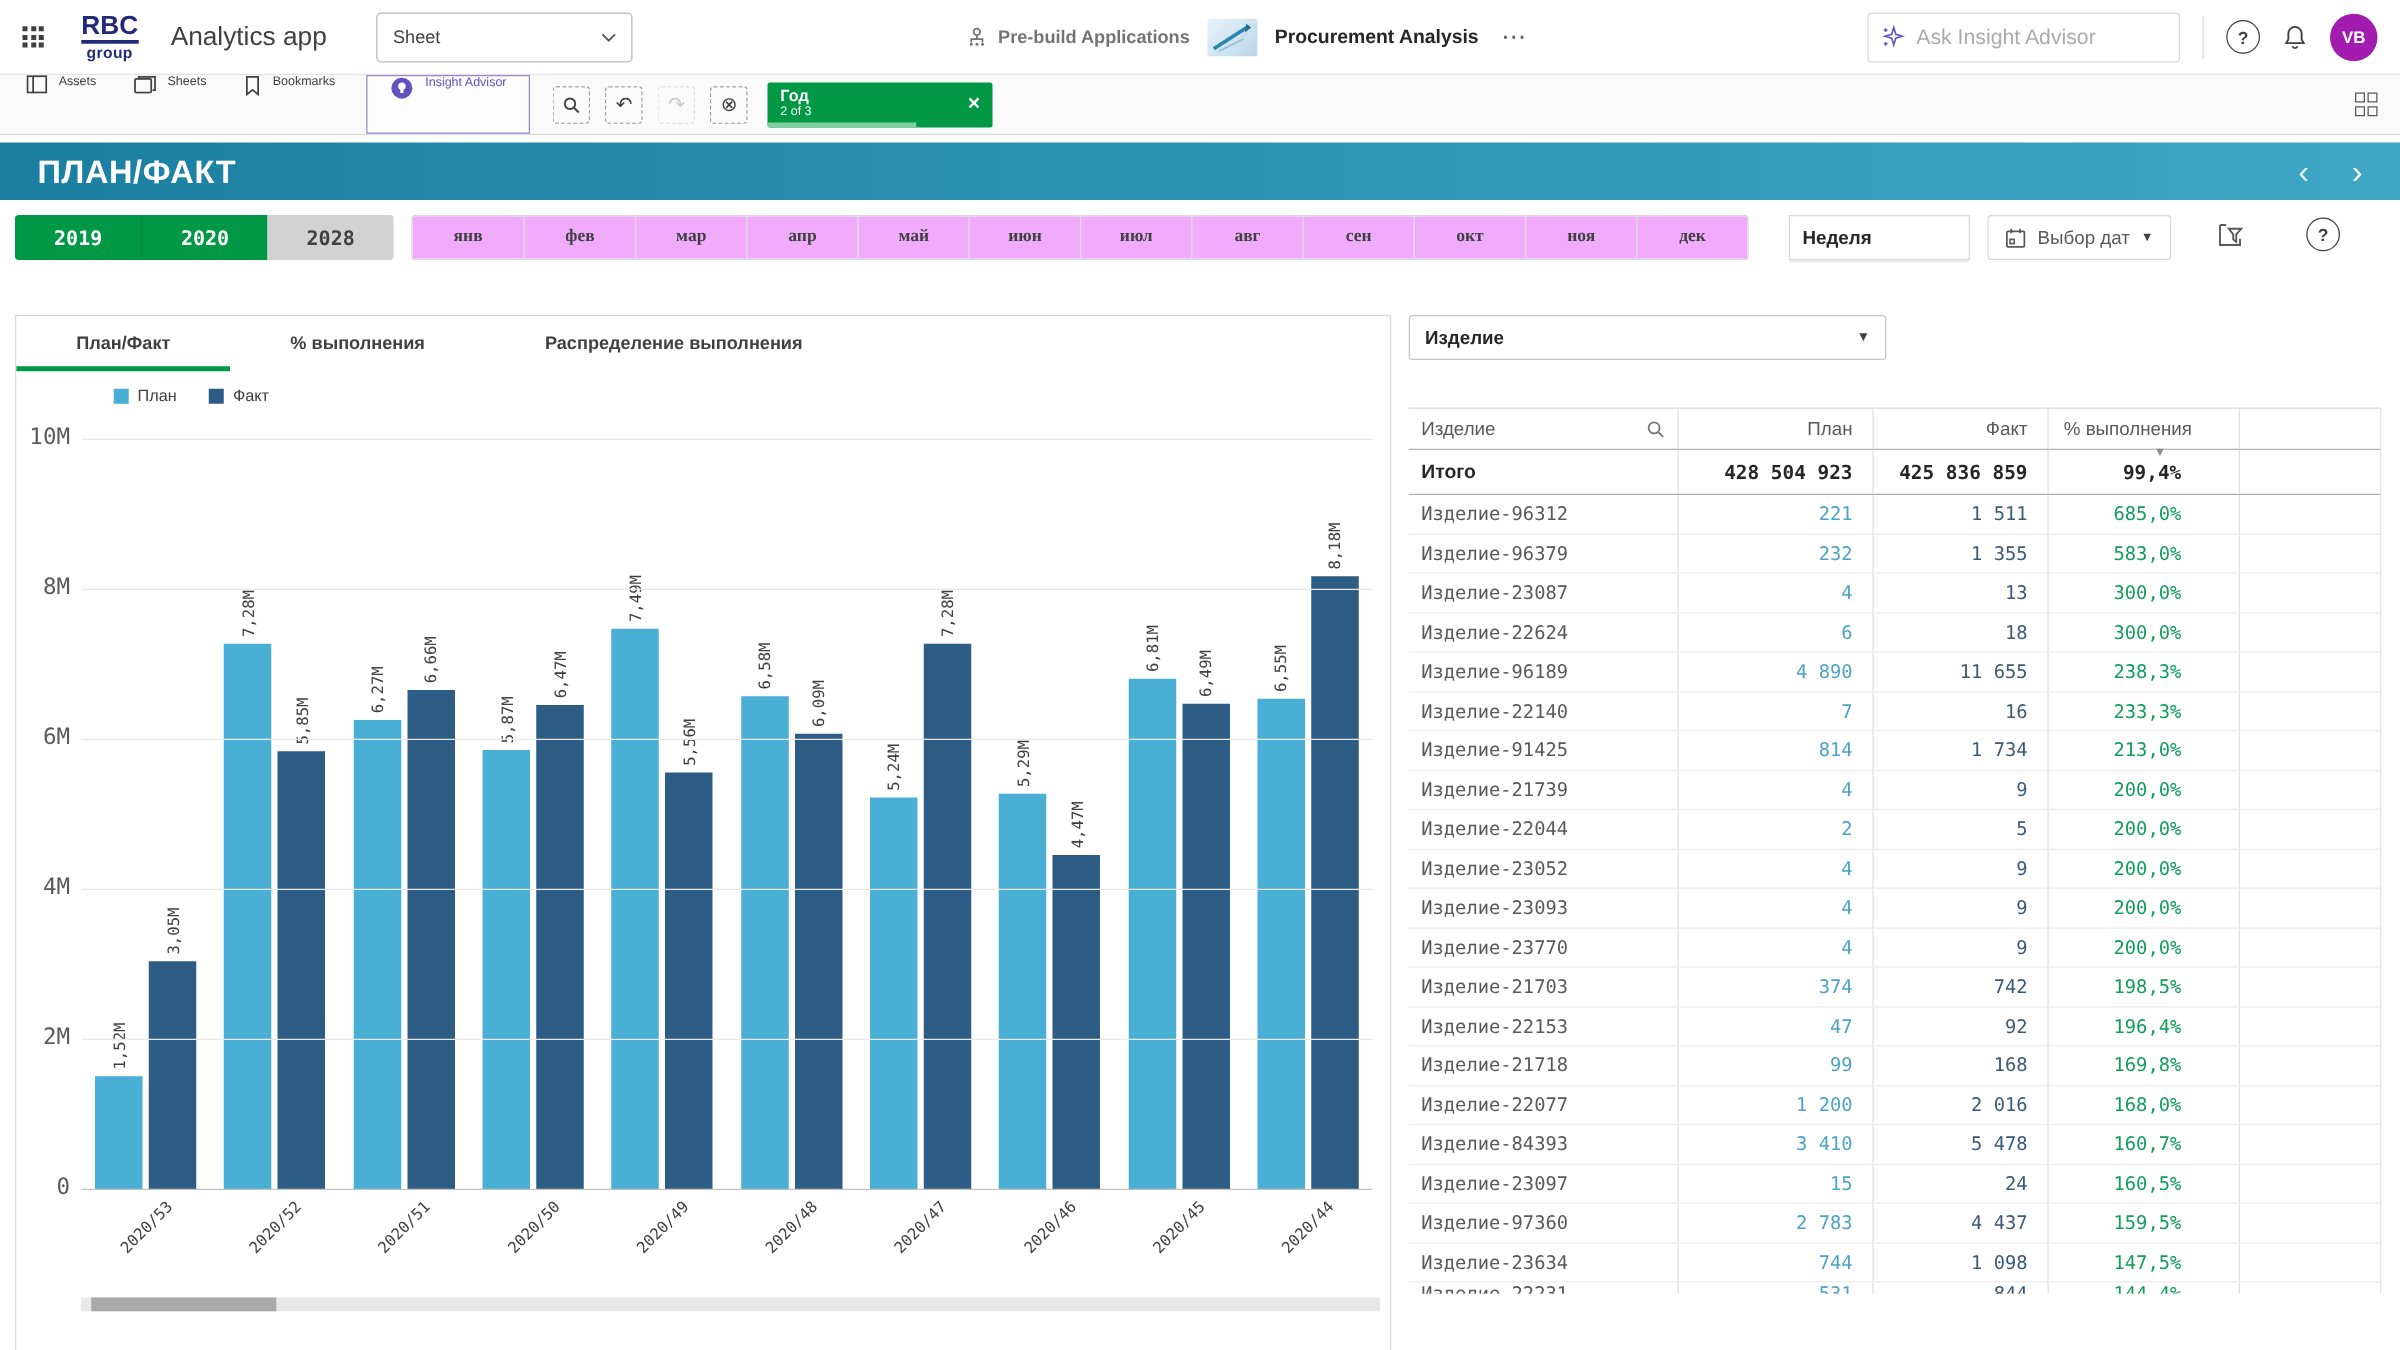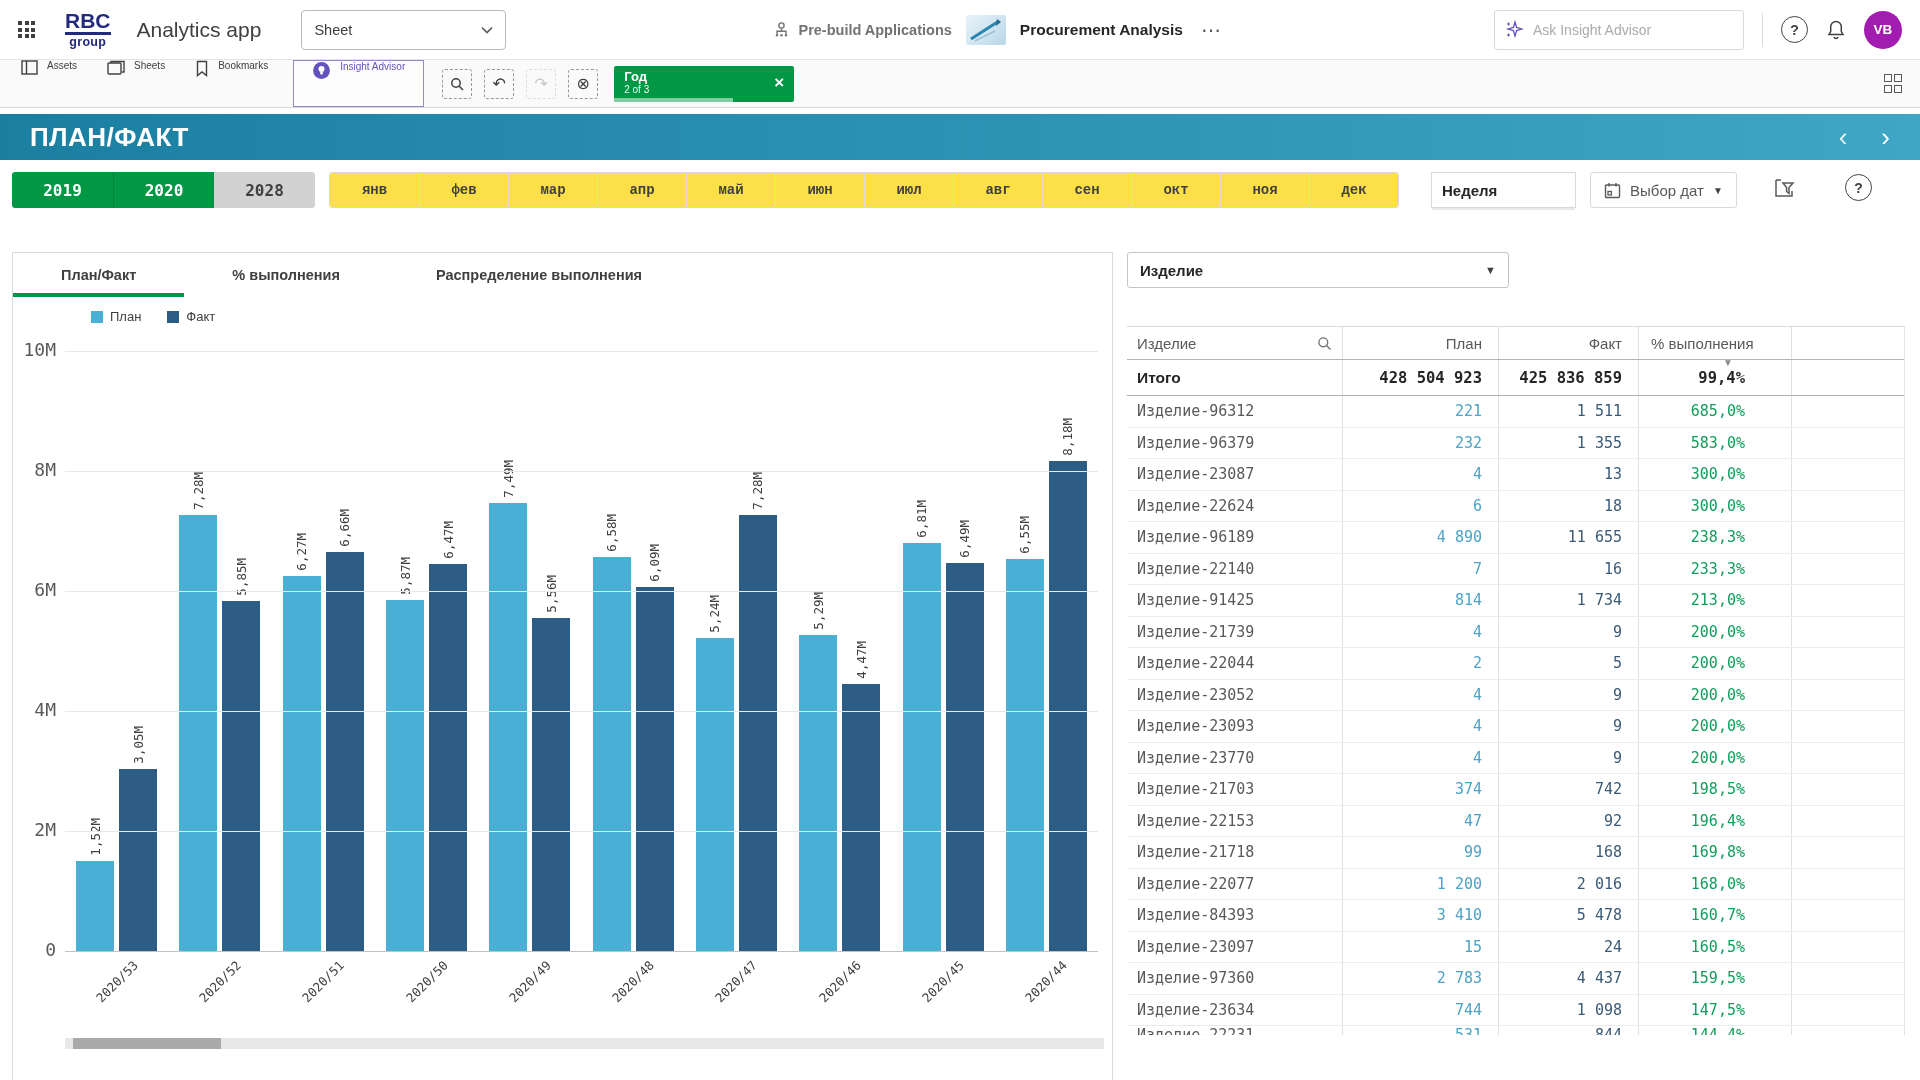--- a/index.html
+++ b/index.html
@@ -21,21 +21,21 @@
   .top-center { display:flex; align-items:center; margin-left:auto; margin-right:auto; gap:14px; }
   .prebuild { display:flex; align-items:center; gap:8px; color:#737373; font-size:14.5px; font-weight:bold; cursor:pointer; }
   .doc-thumb { width:40px; height:30px; border-radius:2px;
     background:linear-gradient(135deg,#e8f2f9 0%,#cfe4f0 55%,#b9d6e8 100%); position:relative; overflow:hidden; }
   .doc-thumb svg { position:absolute; top:2px; left:3px; }
   .doc-title { font-size:15.5px; font-weight:bold; color:#262626; }
   .more-dots { color:#595959; font-size:20px; letter-spacing:2px; cursor:pointer; padding:0 4px; }
   .top-right { display:flex; align-items:center; gap:18px; }
   .ask-box { width:250px; height:40px; border:1px solid #d9d9d9; border-radius:3px; display:flex;
     align-items:center; padding:0 10px; gap:9px; background:#fff; }
-  .ask-box input { border:none; outline:none; font-size:14px; color:#404040; width:180px;
+  .ask-box input { border:none; outline:none; font-size:17px; color:#404040; width:180px;
     font-family:"Liberation Sans",sans-serif; }
   .ask-box input::placeholder { color:#ababab; }
   .vdiv { width:1px; height:34px; background:#dcdcdc; }
   .help-btn { width:27px; height:27px; border:1.7px solid #404040; border-radius:50%; display:flex;
     align-items:center; justify-content:center; font-size:14px; font-weight:bold; color:#404040; cursor:pointer; }
   .avatar { width:38px; height:38px; border-radius:50%; background:#a21caf; color:#fff; display:flex;
     align-items:center; justify-content:center; font-size:13.5px; font-weight:bold; cursor:pointer; }
 
   
   .toolbar { height:48px; background:#fafafa; border-bottom:1px solid #d9d9d9; display:flex;
@@ -67,21 +67,21 @@
   
   .filter-row { display:flex; align-items:flex-start; padding:12px 12px 0; gap:14px; }
   .year-group { display:flex; border-radius:3px; overflow:hidden; }
   .year-btn { width:101px; height:36px; display:flex; align-items:center; justify-content:center;
     font-family:"DejaVu Sans Mono",monospace; font-weight:bold; font-size:16px; cursor:pointer; }
   .year-btn.sel { background:#009845; color:#fff; }
   .year-btn.sel + .year-btn.sel { border-left:1px solid #00813b; }
   .year-btn:not(.sel) { background:#d2d2d2; color:#404040; }
   .month-group { display:flex; border:1px solid #d9d9d9; border-radius:3px; background:#fff; overflow:hidden; }
   .month-btn { width:89px; height:34px; display:flex; align-items:center; justify-content:center;
-    font-family:Liberation Mono, monospace; font-weight:bold; font-size:14px; color:#404040; cursor:pointer; background:#fde047; }
+    font-family:Liberation Serif, serif; font-weight:bold; font-size:14px; color:#404040; cursor:pointer; background:#f0abfc; }
   .month-btn + .month-btn { border-left:1px solid #dcdcdc; }
   .week-box { width:145px; height:36px; border:1px solid #d9d9d9; background:#fff; display:flex; align-items:center;
     padding:12px 10px; font-size:15px; font-weight:bold; color:#262626; margin-left:18px; cursor:pointer;
     box-shadow:0 3px 0 -1px #e9e9e9; }
   .date-btn { height:36px; border:1px solid #d9d9d9; border-radius:3px; background:#fff; display:flex;
     align-items:center; gap:9px; padding:0 13px; font-size:15px; color:#595959; cursor:pointer; }
   .date-btn .caret { font-size:10px; color:#404040; }
   .fr-icons { margin-left:auto; display:flex; align-items:center; gap:50px; margin-right:36px; padding-top:2px; }
   .fr-icons .ic { cursor:pointer; }
 

